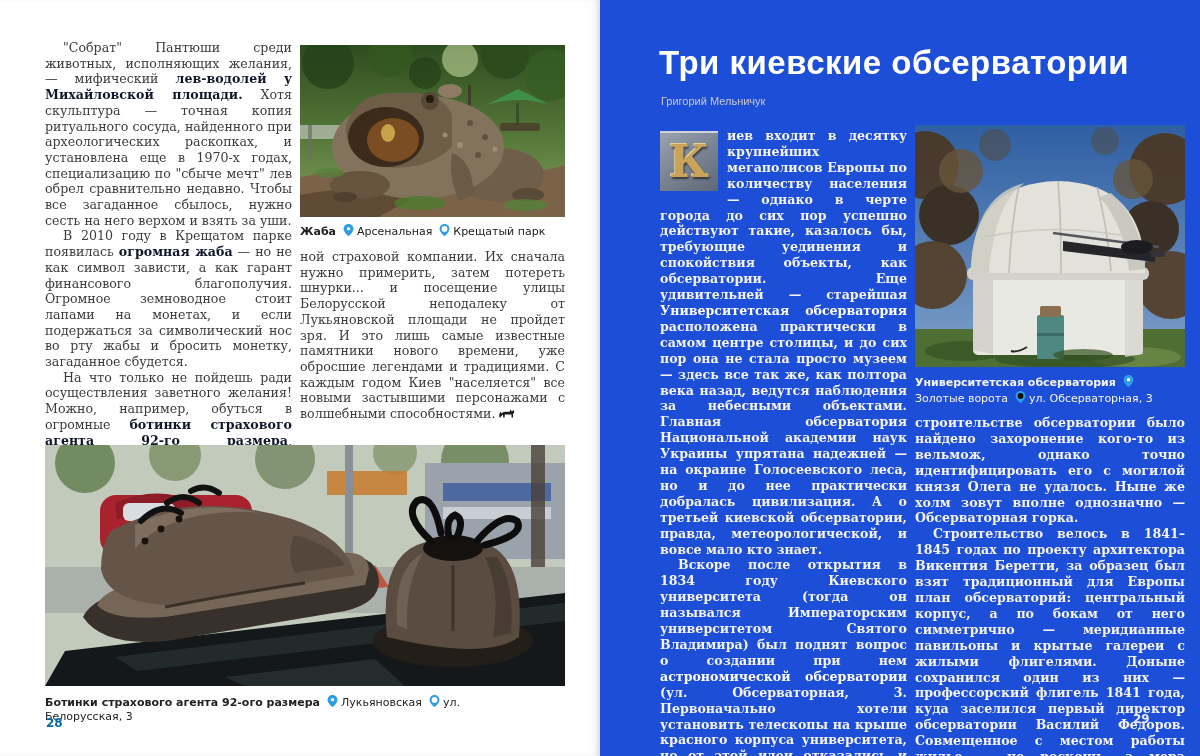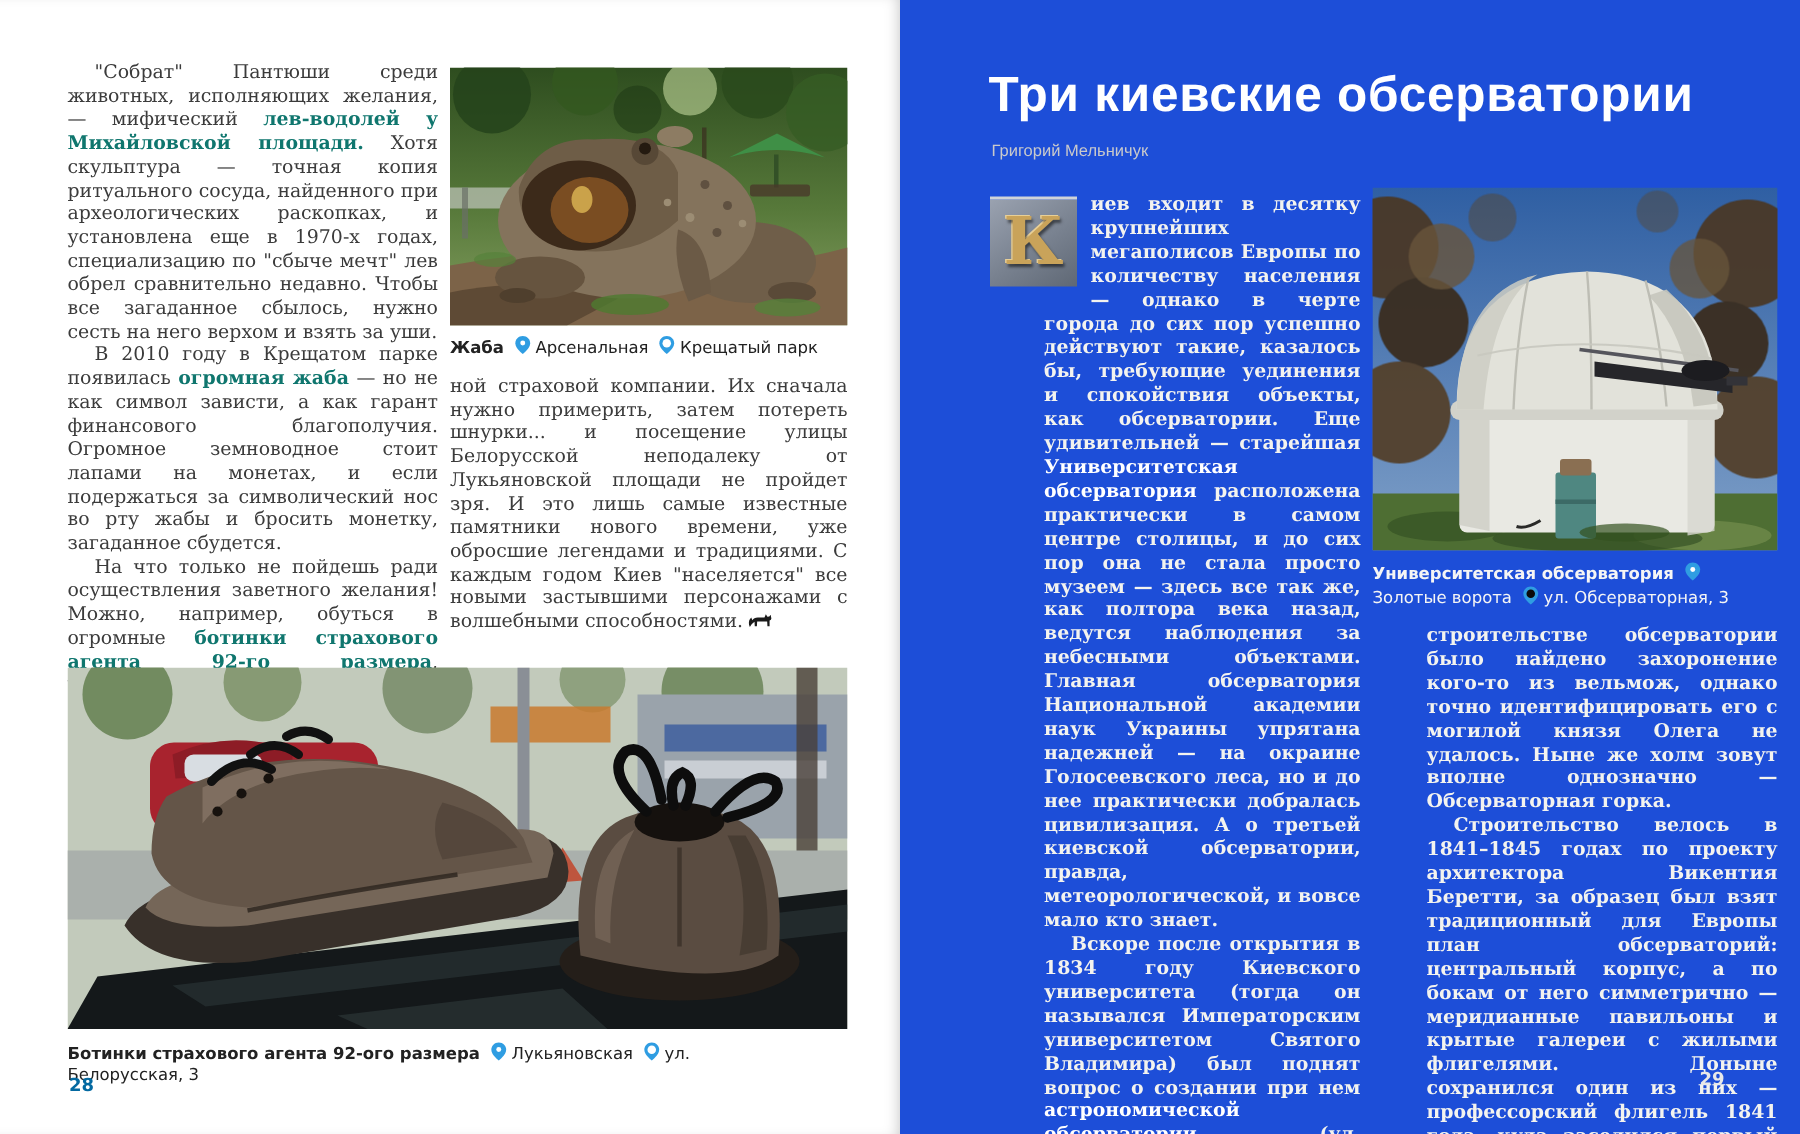--- a/index.html
+++ b/index.html
@@ -5,39 +5,39 @@
   html,body{margin:0;padding:0;background:#666;}
   .spread{position:relative;width:1200px;height:756px;display:flex;font-family:"DejaVu Serif",serif;overflow:hidden;}
   .page{position:relative;width:600px;height:756px;}
   .pl{background:#ffffff;box-shadow:inset -6px 0 10px -6px rgba(0,0,0,.25);}
   .pr{background:#1d4ed8;color:#f2f2f0;}
 
   
   .c1{position:absolute;left:45px;top:40px;width:247px;}
   .c2{position:absolute;left:300px;top:45px;width:265px;}
   .para{margin:0;font-size:12.6px;line-height:15.7px;text-align:justify;color:#3b3b3b;hyphens:auto;}
-  .para .b{font-weight:bold;color:#0f766e;}
+  .para .b{font-weight:bold;color:#0f172a;}
   .indent{text-indent:18px;}
   .figcap{font-family:"DejaVu Sans","Liberation Sans",sans-serif;font-size:11px;line-height:14px;color:#222;margin:6px 0 10px 0;}
   .figcap .t{font-weight:bold;}
   .pin{display:inline-block;vertical-align:-2px;margin:0 3px 0 7px;}
   .bootsfig{position:absolute;left:45px;top:445px;width:476px;margin:0;}
   .toadfig{margin:0;}
   .pagenum{position:absolute;font-family:"DejaVu Sans","Liberation Sans",sans-serif;font-size:12px;font-weight:bold;}
   .pn-l{left:46px;top:716px;color:#0369a1;}
   .pn-r{left:533px;top:712px;color:#e8e8e8;}
   figure{margin:0;}
   svg{display:block;}
 
   
   .rp-title{position:absolute;left:59px;top:44px;margin:0;font-family:"Liberation Sans","DejaVu Sans",sans-serif;font-weight:bold;font-size:33px;letter-spacing:.5px;color:#ffffff;white-space:nowrap;}
   .rp-author{position:absolute;left:61px;top:95px;font-family:"Liberation Sans","DejaVu Sans",sans-serif;font-size:11px;color:#c9c9cb;}
   .rc1{position:absolute;left:60px;top:128px;width:247px;}
   .rc2{position:absolute;left:315px;top:125px;width:270px;}
-  .wp{color:#f3f3ef;font-weight:bold;line-height:15.9px;margin-left:36px;}
+  .wp{color:#f3f3ef;font-weight:bold;line-height:15.9px;}
   .wp .b{color:#ffffff;}
   .dropcap{float:left;width:58px;height:58px;margin:3px 9px 2px 0;background:linear-gradient(145deg,#9aa2b0 0%,#78818f 55%,#5f6875 100%);border-top:2px solid #cfd3d9;display:flex;align-items:center;justify-content:center;}
   .dropcap span{font-family:"DejaVu Serif",serif;font-weight:bold;font-size:44px;line-height:1;color:#c9a35a;text-shadow:1px 2px 2px rgba(0,0,0,.55), -1px -1px 0 #e8cf96;}
   .capw{color:#f5f5f5;margin:7px 0 9px 0;}
   .obsfig{margin:0;}
   .catmark{display:inline-block;vertical-align:-1px;margin-left:4px;}
 </style>
 </head>
 <body>
 

